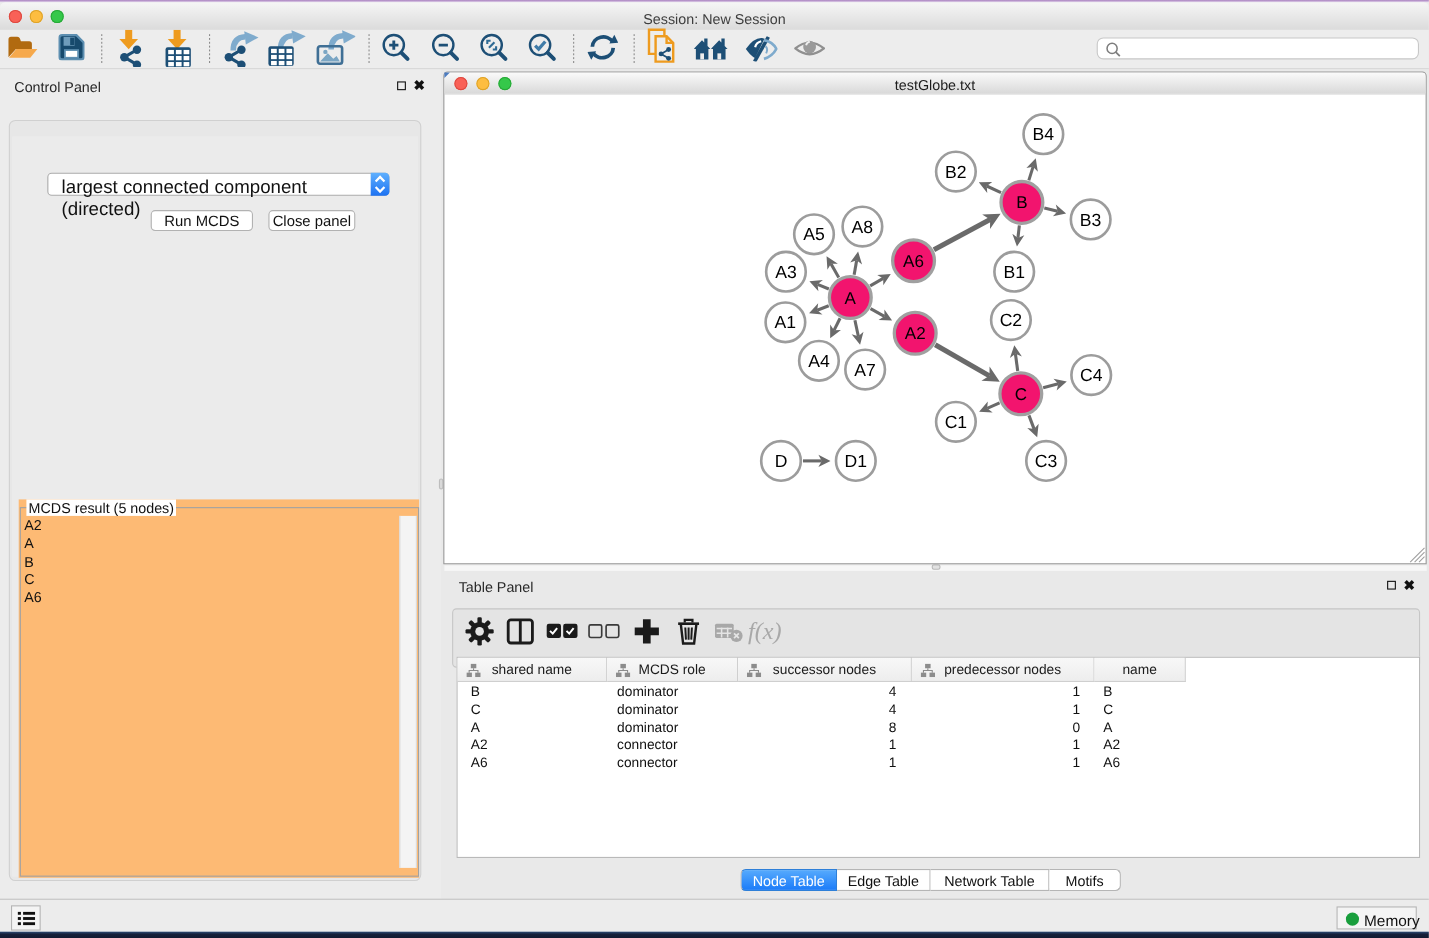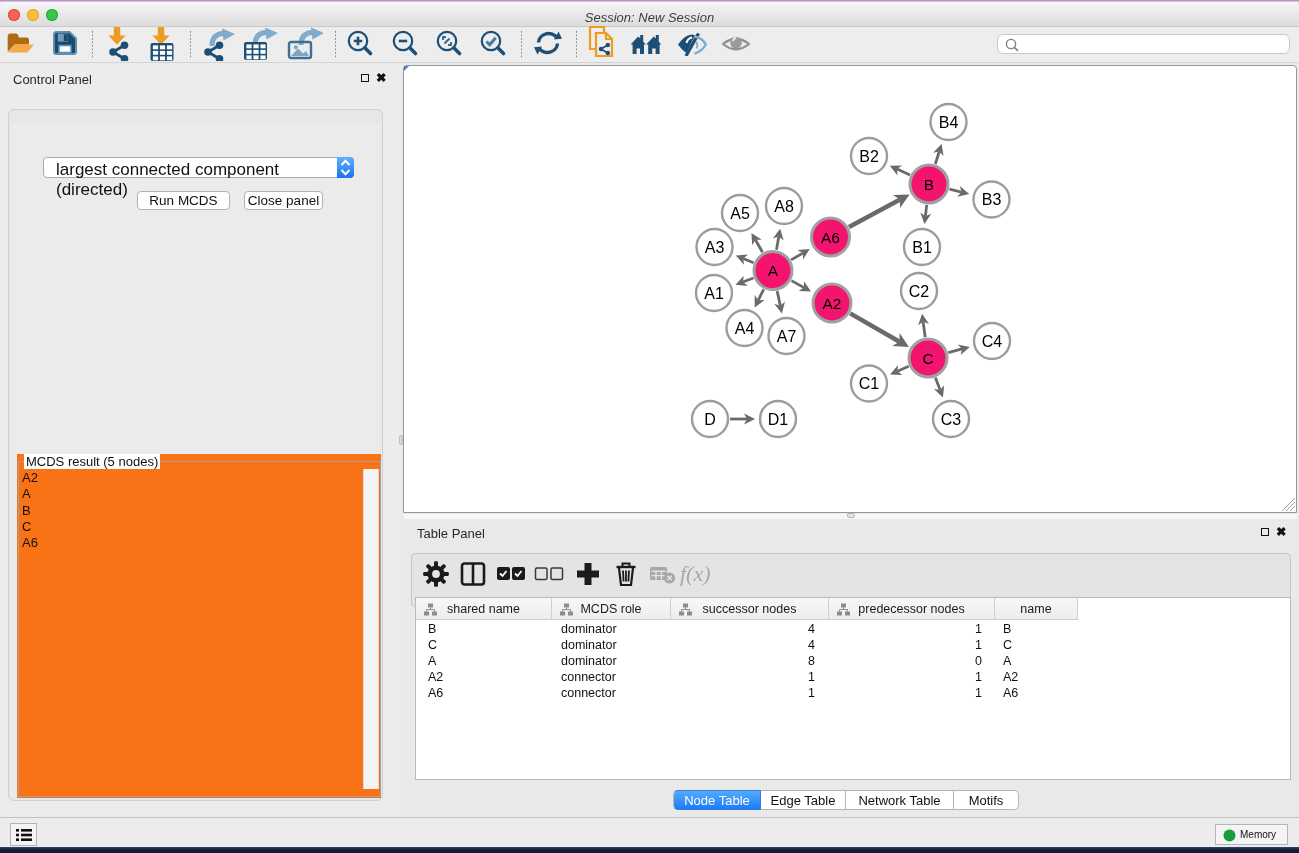--- a/index.html
+++ b/index.html
@@ -4,21 +4,21 @@
 <style>
 * { margin:0; padding:0; box-sizing:border-box; }
 html,body { width:1299px; height:853px; overflow:hidden; }
 body { font-family:"Liberation Sans", sans-serif; background:#ececec; position:relative; }
 .abs { position:absolute; }
 
 
 #topline { left:0; top:0; width:1299px; height:2px; background:linear-gradient(#a87fbe,#e2d4ec); }
 #titlebar { left:0; top:2px; width:1299px; height:25px;
   background:linear-gradient(#f6f6f6,#dcdcdc); border-bottom:1px solid #c9c9c9;
-  border-radius:5px 5px 0 0;font-style:italic; }
+  border-radius:5px 5px 0 0; }
 .tl { position:absolute; width:12px; height:12px; border-radius:50%; top:7px; }
 #titletext { left:0; top:8px; width:1299px; text-align:center; font-size:13px; color:#3e3e3e; }
 
 
 #toolbar { left:0; top:27px; width:1299px; height:36px; background:#ededed; border-bottom:1px solid #d4d4d4;}
 .tsep { position:absolute; top:4px; height:27px; width:1px;
   background-image:linear-gradient(#8b8b8b 40%, rgba(0,0,0,0) 0%);
   background-size:1px 3.5px; }
 #search { left:997px; top:7px; width:293px; height:20px; background:#fff;
   border:1px solid #c8c8c8; border-radius:6px; }
@@ -36,21 +36,21 @@
   border:1px solid #d0d0d0; border-radius:6px; }
 #cp-inner { left:11px; top:61px; width:369px; height:673px; background:#ebebeb; }
 #opt-label { left:0; top:73px; width:100%; text-align:center; font-size:13.5px; color:#1a1a1a; }
 #combo { left:43px; top:94px; width:311px; height:21px; background:#fff;
   border:1px solid #ababab; border-radius:4px; }
 #combo-txt { left:12px; top:2px; font-size:17px; color:#111; }
 #combo-btn { right:-1px; top:-1px; width:17px; height:21px; border-radius:0 4px 4px 0;
   background:linear-gradient(#5fb0fe,#1d72f2); }
 .btn { position:absolute; height:19px; background:#fff; border:1px solid #b2b2b2; border-radius:4px;
   font-size:13.5px; color:#111; text-align:center; line-height:17px; top:128px;margin-left:43px; }
-#mcds-box { left:17px; top:391px; width:364px; height:344px; background:#f97316; }
+#mcds-box { left:17px; top:391px; width:364px; height:344px; background:#fdba74; }
 #mcds-border { left:0.5px; top:7px; width:363px; height:336px; border:1px solid #a2a2a2; }
 #mcds-label { left:7px; top:0px; background:#fff; font-size:13px; color:#111; padding:0 2px; }
 #mcds-list { left:5px; top:16px; font-size:13px; color:#111; line-height:16.3px; }
 #mcds-scroll { left:346px; top:15px; width:16px; height:320px; background:#f4f4f4;
   border-left:1px solid #d9d9d9; border-right:1px solid #d9d9d9; }
 
 
 #mdi { left:401px; top:63px; width:898px; height:754px; background:#e9e9e9; }
 
 
@@ -270,20 +270,26 @@
     <div class="abs" id="mcds-scroll"></div>
   </div>
 </div>
 
 <div class="abs" id="mdi">
     <div class="abs" style="left:-2px; top:372px; width:4px; height:10px; background:#d9d9d9; border:1px solid #bdbdbd; border-radius:2px;"></div>
   <div class="abs" style="left:3px; top:451px; width:893px; height:5px; background:#f7f7f7;"></div>
   <div class="abs" style="left:446px; top:450px; width:8px; height:5px; background:#e2e2e2; border:1px solid #b9b9b9; border-radius:2px;"></div>
   <div class="abs" id="nwin">
     <div class="abs" style="left:0;top:0;width:0;height:0;border-top:5px solid #4c7cc0;border-right:5px solid transparent;z-index:5;"></div>
+      <div class="abs" id="nwin-tb">
+      <div class="tl2" style="left:9px;  background:#f96157; box-shadow:inset 0 0 0 1px #dd4a41;"></div>
+      <div class="tl2" style="left:29px; background:#fdbd40; box-shadow:inset 0 0 0 1px #dda32a;"></div>
+      <div class="tl2" style="left:49px; background:#35c84a; box-shadow:inset 0 0 0 1px #28a838;"></div>
+      <div class="abs" id="nwin-title">testGlobe.txt</div>
+    </div>
     <svg class="abs" style="left:1px;top:21px;" width="892" height="426" viewBox="0 0 892 426">
 <line x1="357.5" y1="165.3" x2="350.4" y2="152.8" stroke="#6a6a6a" stroke-width="2.8"></line>
 <polygon points="346.4,145.9 356.7,152.8 350.4,152.8 347.2,158.2" fill="#6a6a6a"></polygon>
 <line x1="371.5" y1="162.8" x2="373.8" y2="149.5" stroke="#6a6a6a" stroke-width="2.8"></line>
 <polygon points="375.1,141.7 378.7,153.4 373.8,149.5 367.9,151.6" fill="#6a6a6a"></polygon>
 <line x1="348.5" y1="175.7" x2="338.2" y2="171.5" stroke="#6a6a6a" stroke-width="2.8"></line>
 <polygon points="330.8,168.6 343.1,167.6 338.2,171.5 339.0,177.8" fill="#6a6a6a"></polygon>
 <line x1="348.4" y1="191.0" x2="337.9" y2="195.0" stroke="#6a6a6a" stroke-width="2.8"></line>
 <polygon points="330.5,197.8 338.8,188.7 337.9,195.0 342.7,199.0" fill="#6a6a6a"></polygon>
 <line x1="358.7" y1="202.3" x2="353.2" y2="213.3" stroke="#6a6a6a" stroke-width="2.8"></line>
@@ -498,16 +504,16 @@
           <rect x="5" y="5.7" width="11" height="2.6"></rect>
           <rect x="0" y="10.4" width="3" height="2.6"></rect>
           <rect x="5" y="10.4" width="11" height="2.6"></rect>
         </g>
       </svg>
     </div>
   <div class="abs" id="membtn">
       <svg class="abs" style="left:7px;top:4px;" width="13" height="13" viewBox="0 0 13 13">
         <circle cx="6.5" cy="6.5" r="6" fill="#189e3c"></circle>
       </svg>
-      <span style="position:absolute;left:24px;top:4px;font-size:10px;">Memory</span>
+      <span style="position:absolute;left:24px;top:4px;font-size:14px;">Memory</span>
     </div>
 </div>
 <div class="abs" id="bottomstrip"></div>
 
 </body></html>

